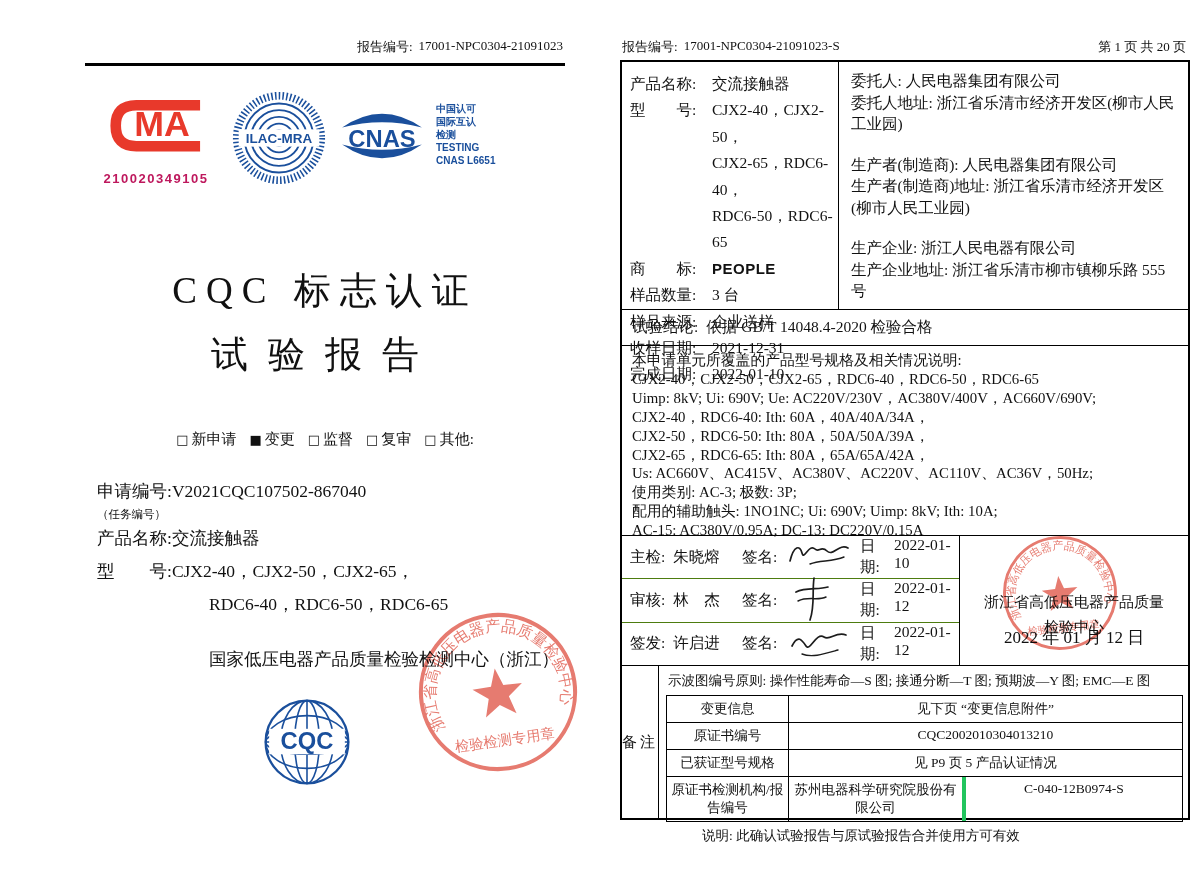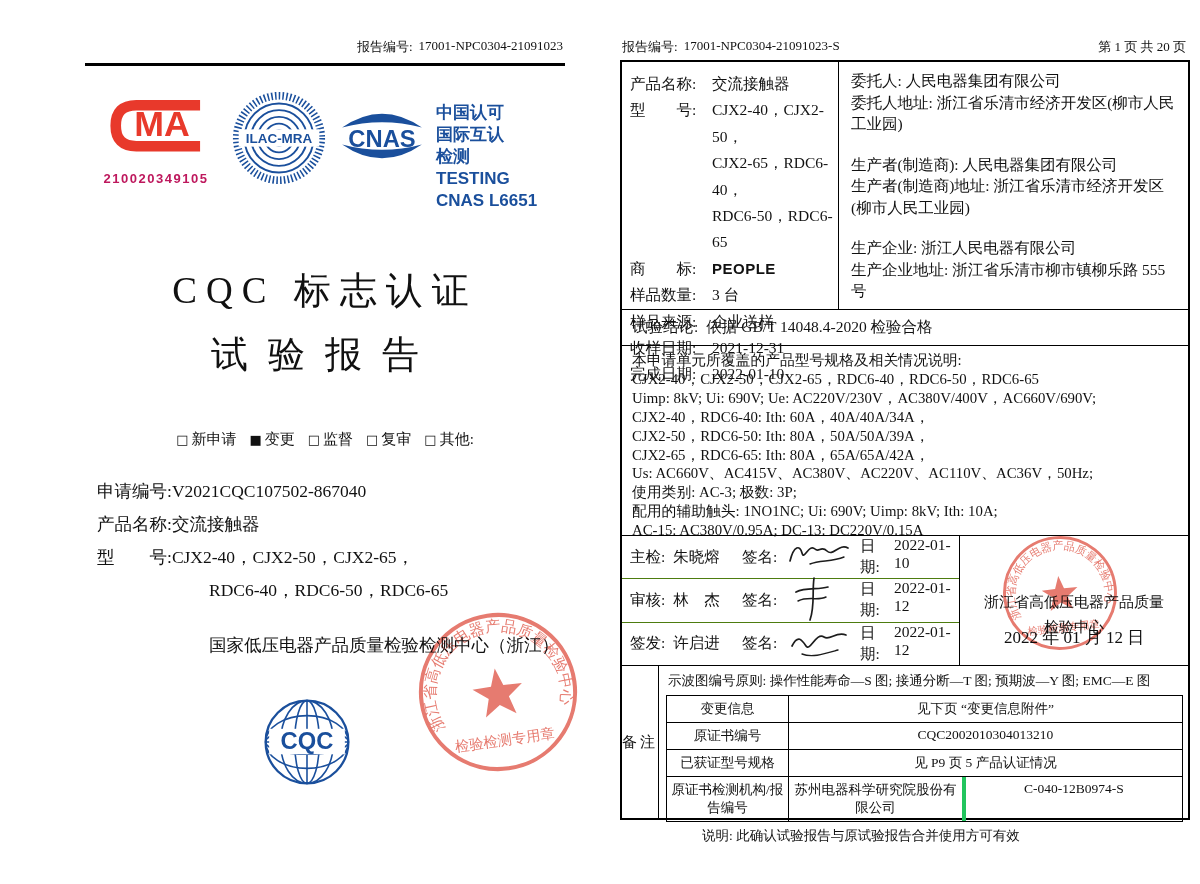--- a/index.html
+++ b/index.html
@@ -8,21 +8,21 @@
   .canvas { position:absolute; inset:0; width:1200px; height:884px; background:#fff; }
 
   
   .page-left { position:absolute; left:85px; top:30px; width:480px; height:812px; }
   .pl-header { display:flex; justify-content:flex-end; gap:6px; font-size:13px; padding:8px 2px 7px 0; border-bottom:3px solid #000; }
   .logo-row { margin-top:24px; display:flex; align-items:flex-start; height:112px; }
   .cma-block { width:142px; text-align:center; }
   .cma-num { color:#be185d; font-family:"Liberation Sans",sans-serif; font-weight:bold; font-size:13px; letter-spacing:1.5px; margin-top:1px; }
   .ilac-block { width:97px; margin-left:4px; }
   .cnas-block { width:92px; margin-left:8px; margin-top:16px; }
-  .acc-text { margin-left:8px; margin-top:12px; font-family:"Liberation Sans",sans-serif; font-weight:bold; color:#1a4f9c; font-size:17px; line-height:1.3; }
+  .acc-text { margin-left:8px; margin-top:12px; font-family:"Liberation Sans",sans-serif; font-weight:bold; color:#1a4f9c; font-size:10px; line-height:1.3; }
   .title-block { margin-top:64px; text-align:center; }
   .title-l1 { font-size:37px; letter-spacing:9px; }
   .title-l2 { font-size:37px; letter-spacing:20px; margin-top:14px; }
   .cb-row { margin-top:50px; display:flex; justify-content:center; gap:13px; font-size:15px; }
   .cb { display:flex; align-items:center; gap:3px; }
   .cb-box { font-family:"DejaVu Sans",sans-serif; font-size:13px; }
   .fields { margin-top:26px; margin-left:12px; font-size:17.5px; }
   .fld { display:flex; gap:0; line-height:33px; }
   .fld-note { font-size:11.5px; line-height:16px; margin-top:-2px; }
   .fld-cont { padding-left:112px; line-height:33px; }
@@ -147,20 +147,21 @@
           <span class="cb-box">□</span>
           <span>其他:</span>
         </span>
     </div>
 
     <div class="fields">
       <div class="fld">
         <span>申请编号:</span>
         <span>V2021CQC107502-867040</span>
       </div>
+      <div class="fld-note">（任务编号）</div>
       <div class="fld">
         <span>产品名称:</span>
         <span>交流接触器</span>
       </div>
       <div class="fld">
         <span>型　　号:</span>
         <span>CJX2-40，CJX2-50，CJX2-65，</span>
       </div>
       <div class="fld-cont">RDC6-40，RDC6-50，RDC6-65</div>
       <div class="agency">

